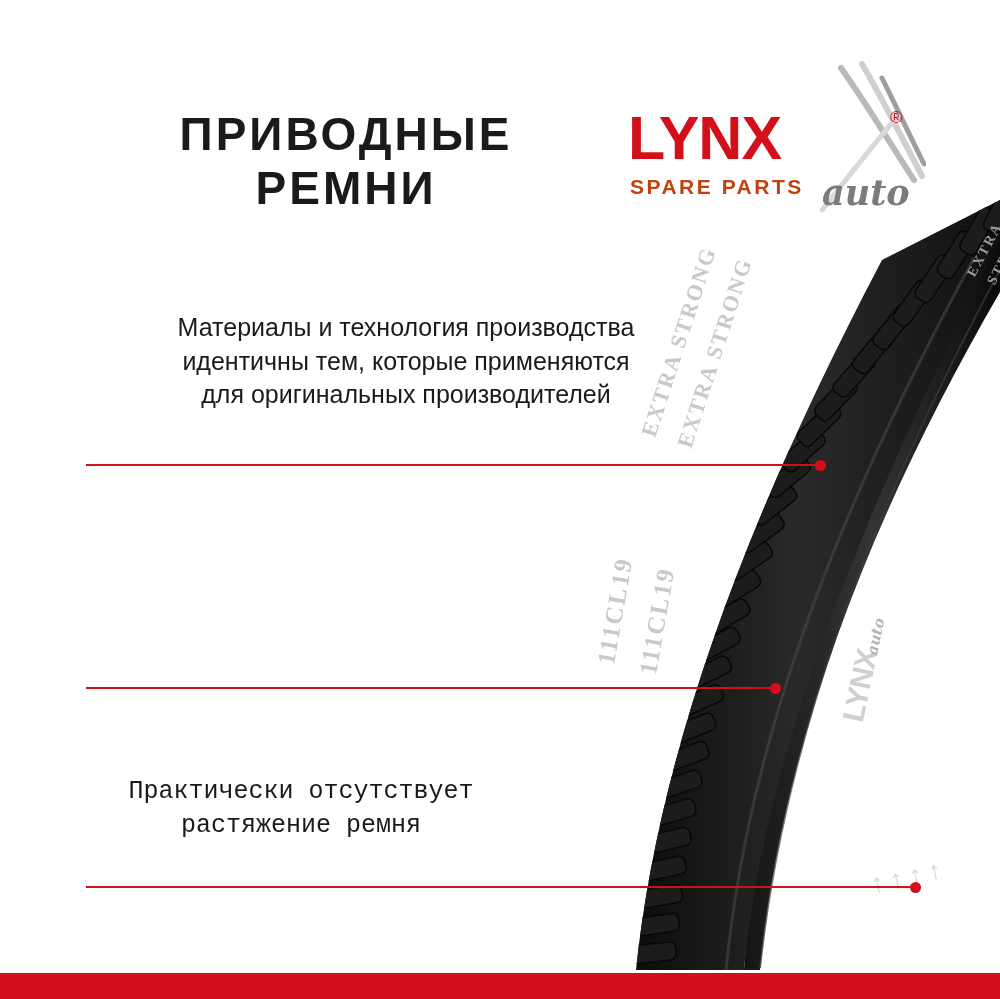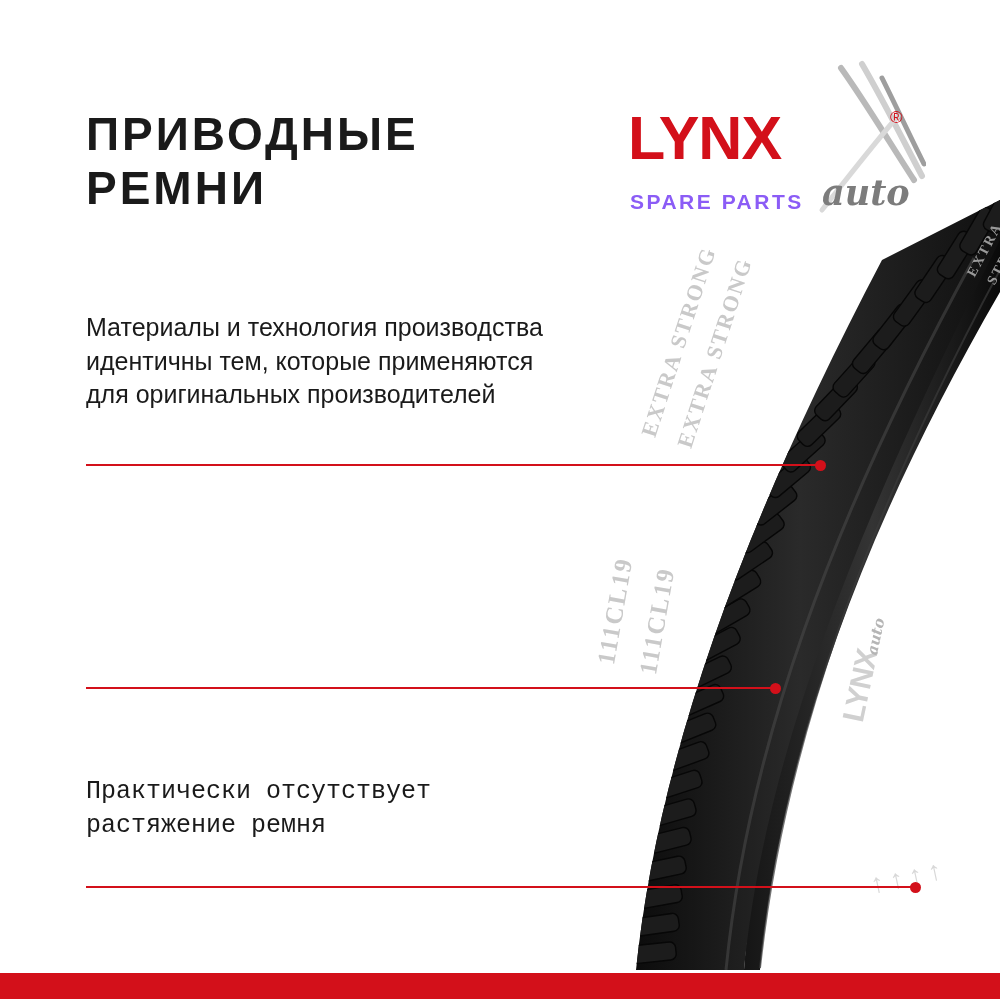--- a/index.html
+++ b/index.html
@@ -9,20 +9,21 @@
   }
   body {
     font-family: "Liberation Sans", sans-serif;
   }
   .card {
     position: relative;
     width: 1000px;
     height: 999px;
     background: #ffffff;
     overflow: hidden;
+    text-align: center;
   }
 
   
   .headline {
     position: absolute;
     left: 86px;
     top: 108px;
     width: 520px;
     font-size: 46px;
     line-height: 1.17;
@@ -61,25 +62,25 @@
   .logo-reg {
     position: absolute;
     left: 264px;
     top: 48px;
     font-size: 17px;
     color: #d3101a;
   }
   .logo-sub {
     position: absolute;
     left: 4px;
-    top: 130px;
+    top: 115px;
     font-size: 21px;
     font-weight: bold;
     letter-spacing: 2.5px;
-    color: #8b5cf6;
+    color: #c2410c;
   }
   .logo-auto {
     position: absolute;
     left: 196px;
     top: 112px;
     font-family: "DejaVu Serif", serif;
     font-style: italic;
     font-weight: bold;
     font-size: 35px;
     color: #7c7c7c;

